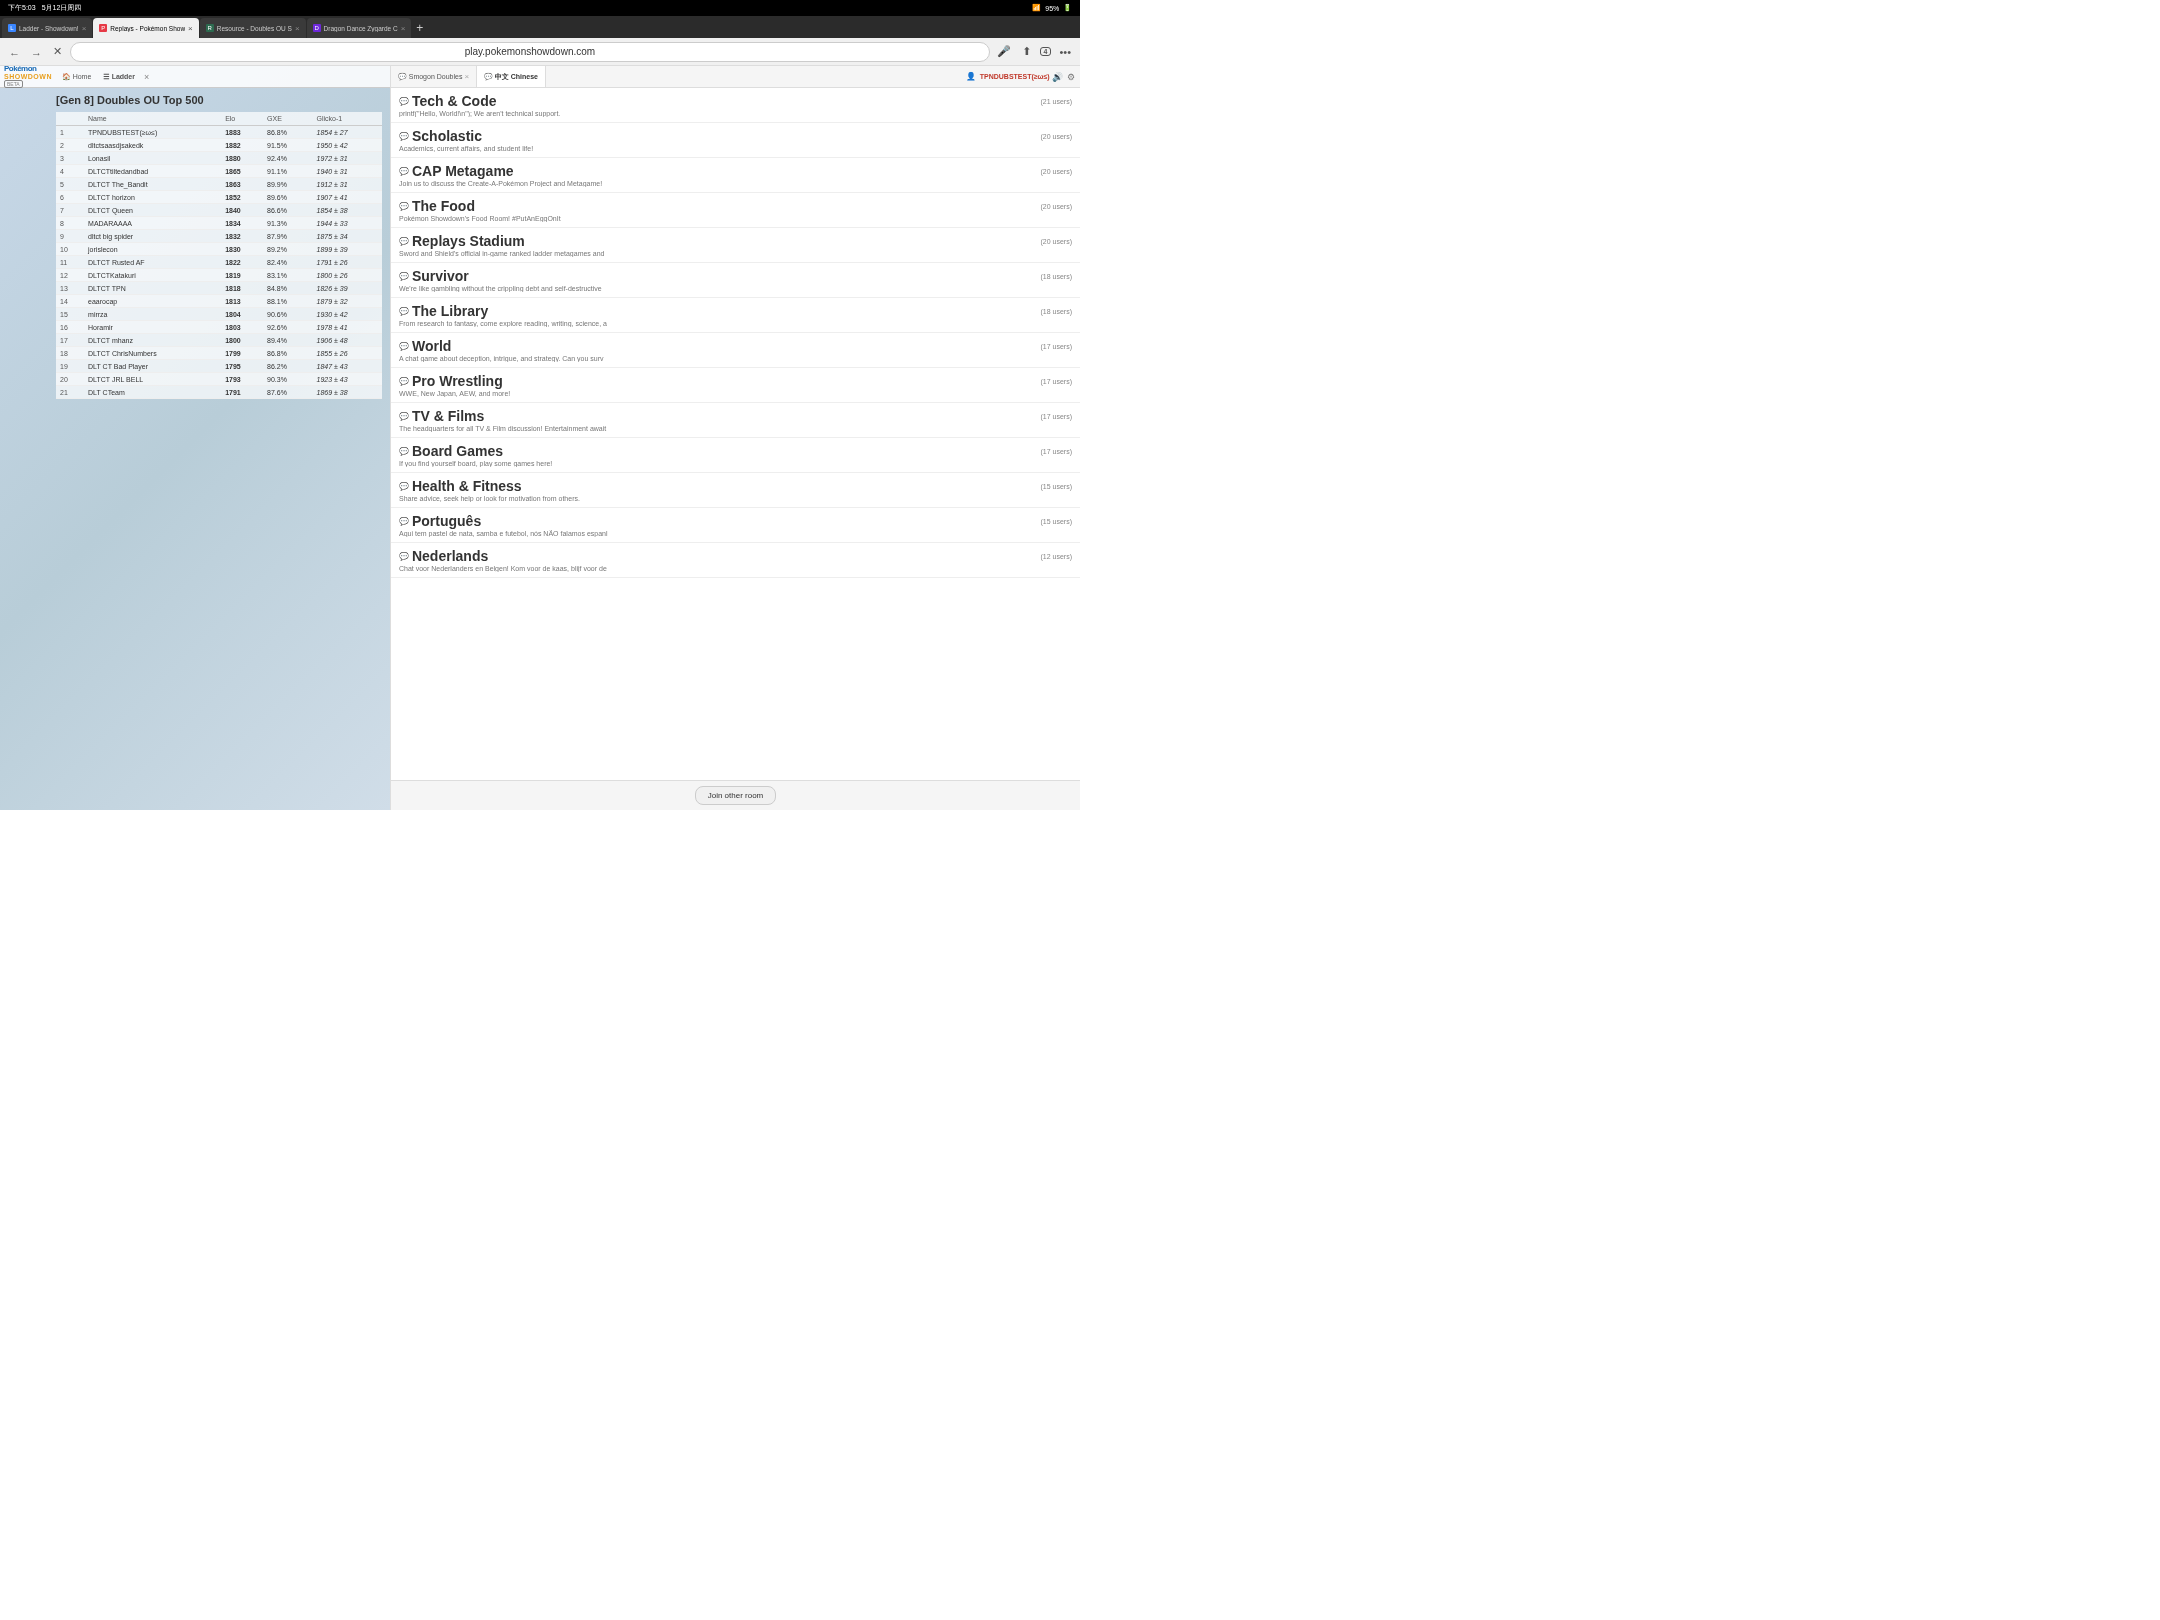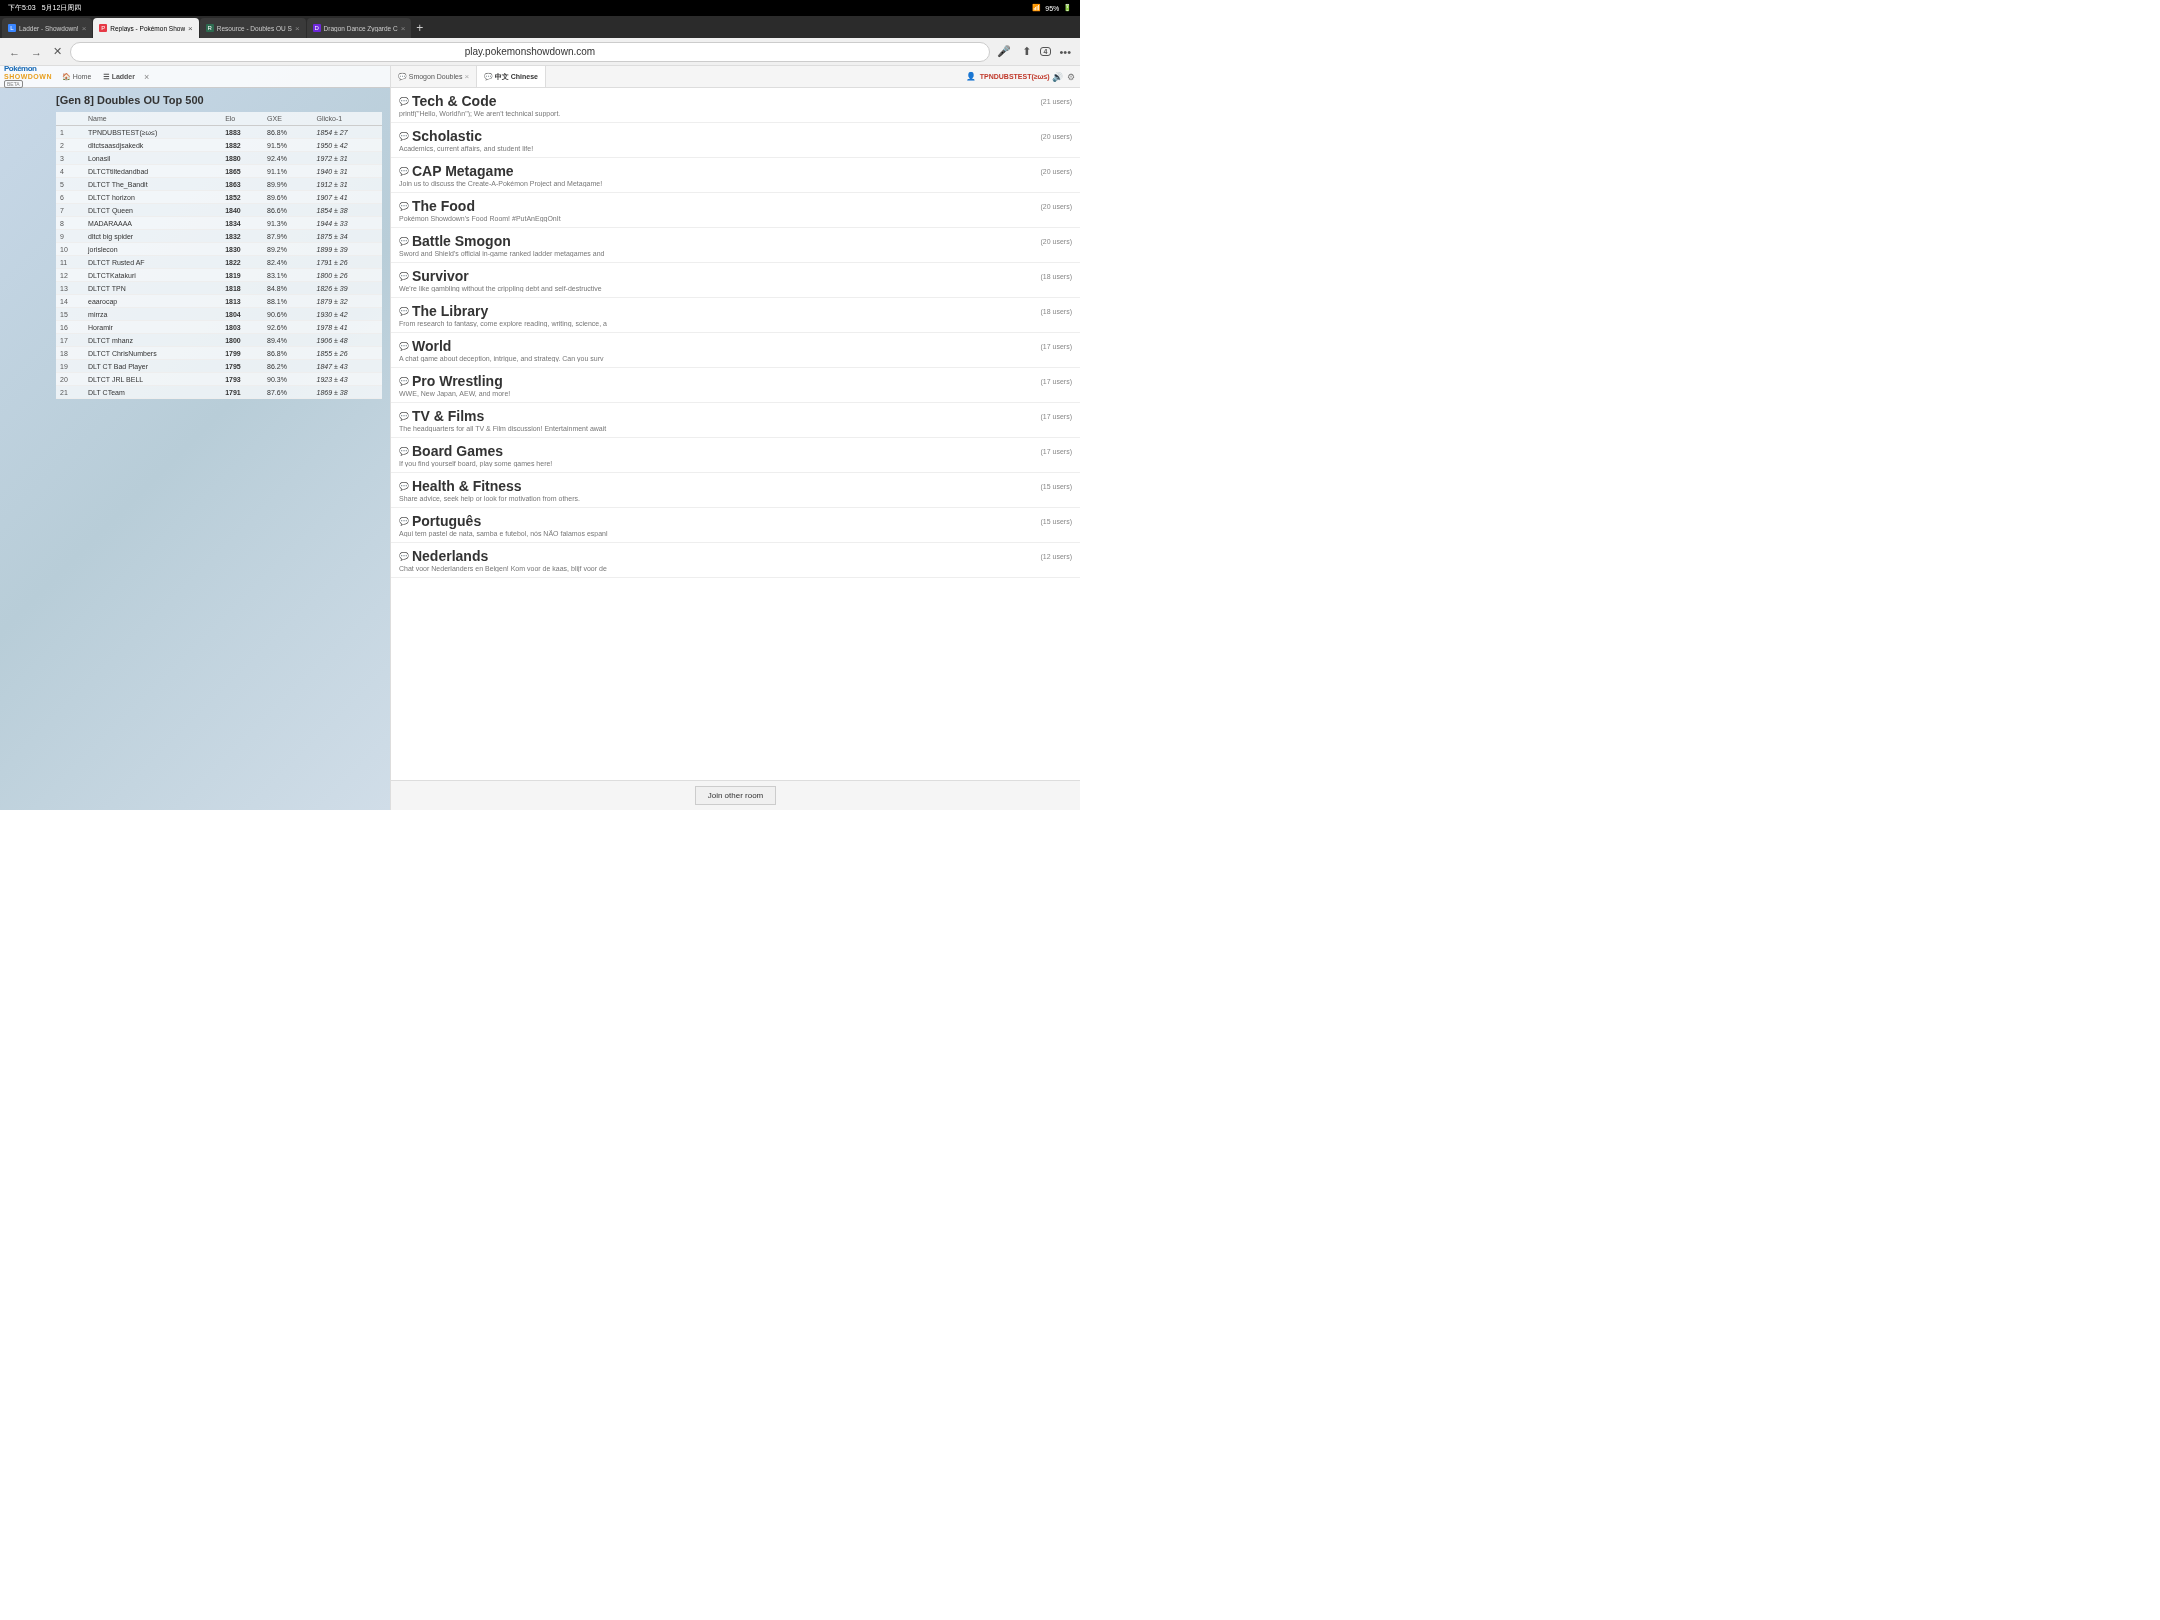--- a/index.html
+++ b/index.html
@@ -270,21 +270,21 @@
     .room-footer {
       padding: 5px 8px;
       border-top: 1px solid #ddd;
       background: #f5f5f5;
       display: flex;
       justify-content: center;
     }
     .join-room-btn {
       background: #f0f0f0;
       border: 1px solid #ccc;
-      border-radius: 0;
+      border-radius: 8px;
       padding: 4px 12px;
       font-size: 8px;
       cursor: pointer;
       color: #333;
     }
 
     
     .pokemon-logo-wrap {
       display: flex;
       flex-direction: column;
@@ -598,21 +598,21 @@
       <div class="room-header">
         <span class="room-icon">💬</span>
         <span class="room-name">The Food</span>
         <span class="room-count">(20 users)</span>
       </div>
       <div class="room-desc">Pokémon Showdown's Food Room! #PutAnEggOnIt</div>
     </div>
         <div class="room-item">
       <div class="room-header">
         <span class="room-icon">💬</span>
-        <span class="room-name">Battle Smogon</span>
+        <span class="room-name">Replays Stadium</span>
         <span class="room-count">(20 users)</span>
       </div>
       <div class="room-desc">Sword and Shield's official in-game ranked ladder metagames and</div>
     </div>
         <div class="room-item">
       <div class="room-header">
         <span class="room-icon">💬</span>
         <span class="room-name">Survivor</span>
         <span class="room-count">(18 users)</span>
       </div>

